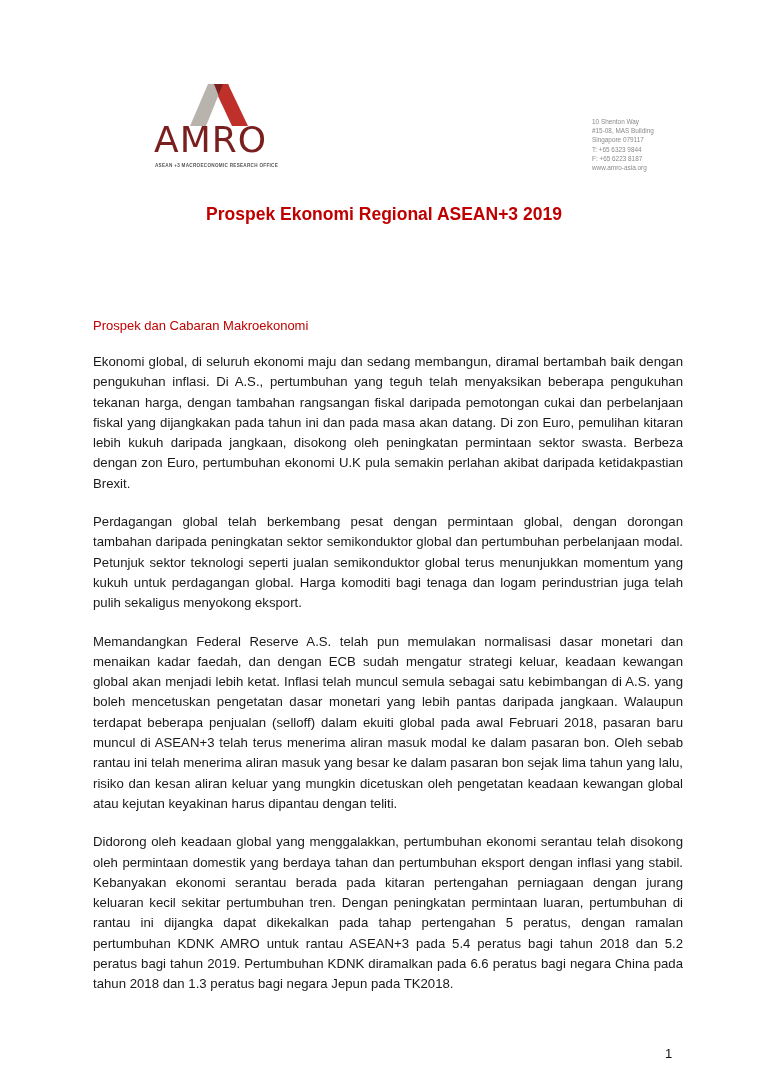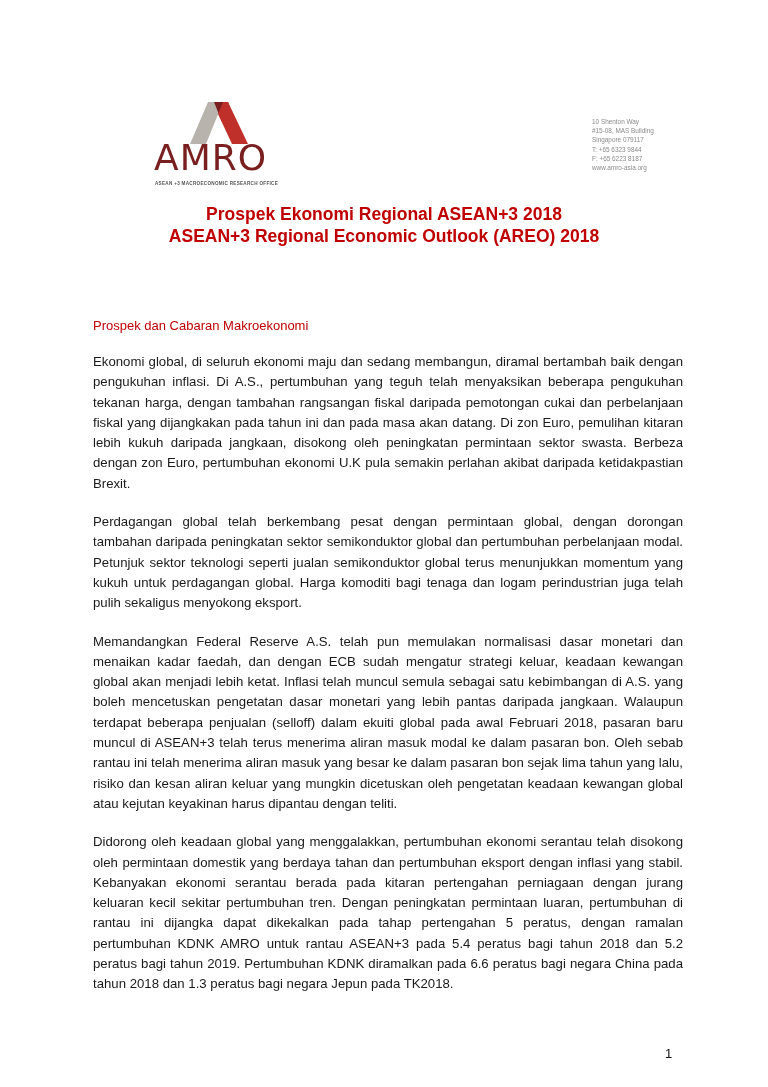--- a/index.html
+++ b/index.html
@@ -1,18 +1,18 @@
 <!DOCTYPE html>
 <html><head>
 <meta charset="utf-8">
 <style>
   html, body { margin: 0; padding: 0; background: #ffffff; }
   body { width: 768px; height: 1087px; position: relative; overflow: hidden;
          font-family: "Liberation Sans", sans-serif; color: #1a1a1a; }
-  .logo { position: absolute; left: 152px; top: 102px; width: 140px; height: 80px; }
+  .logo { position: absolute; left: 152px; top: 84px; width: 140px; height: 80px; }
   .logo-mark { position: absolute; left: 36px; top: 0; width: 62px; height: 42px; }
   .logo-text { position: absolute; left: 2px; top: 38px; font-size: 36px; color: #7a1f1f;
                letter-spacing: 1px; font-family: "DejaVu Sans", sans-serif; font-weight: normal; line-height: 36px; }
   .logo-sub { position: absolute; left: 3px; top: 79px; font-size: 4.6px; color: #555; letter-spacing: 0.3px; white-space: nowrap; font-weight: bold; }
   .address { position: absolute; left: 592px; top: 117px; font-size: 6.4px; line-height: 9.2px; color: #8a8a8a; }
   .address div { white-space: nowrap; }
   .titles { position: absolute; left: 0; width: 768px; top: 204px; text-align: center; color: #c00000; font-weight: bold; }
   .t1 { font-size: 17.5px; line-height: 21px; }
   .t2 { font-size: 17.5px; line-height: 22px; }
   .t3 { font-size: 13.5px; line-height: 20px; }
@@ -37,22 +37,21 @@
 <div class="address">
   <div>10 Shenton Way</div>
   <div>#15-08, MAS Building</div>
   <div>Singapore 079117</div>
   <div>T: +65 6323 9844</div>
   <div>F: +65 6223 8187</div>
   <div>www.amro-asia.org</div>
 </div>
 
 <div class="titles">
-  <div class="t1">Prospek Ekonomi Regional ASEAN+3 2018</div>
-  <div class="t2">ASEAN+3 Regional Economic Outlook (AREO) 2018</div>
+  <div class="t1">Prospek Ekonomi Regional ASEAN+3 2019</div>
 </div>
 
 <div class="section-heading">Prospek dan Cabaran Makroekonomi</div>
 
 <div class="body">
   <p>Ekonomi global, di seluruh ekonomi maju dan sedang membangun, diramal bertambah baik dengan pengukuhan inflasi. Di A.S., pertumbuhan yang teguh telah menyaksikan beberapa pengukuhan tekanan harga, dengan tambahan rangsangan fiskal daripada pemotongan cukai dan perbelanjaan fiskal yang dijangkakan pada tahun ini dan pada masa akan datang.  Di zon Euro, pemulihan kitaran lebih kukuh daripada jangkaan, disokong oleh peningkatan permintaan sektor swasta. Berbeza dengan zon Euro, pertumbuhan ekonomi U.K pula semakin perlahan akibat daripada ketidakpastian Brexit.</p>
   <p>Perdagangan global telah berkembang pesat dengan permintaan global, dengan dorongan tambahan daripada peningkatan sektor semikonduktor global dan pertumbuhan perbelanjaan modal. Petunjuk sektor teknologi seperti jualan semikonduktor global terus menunjukkan momentum yang kukuh untuk perdagangan global. Harga komoditi bagi tenaga dan logam perindustrian juga telah pulih sekaligus menyokong eksport.</p>
   <p>Memandangkan Federal Reserve A.S. telah pun memulakan normalisasi dasar monetari dan menaikan kadar faedah, dan dengan ECB sudah mengatur strategi keluar, keadaan kewangan global akan menjadi lebih ketat. Inflasi telah muncul semula sebagai satu kebimbangan di A.S. yang boleh mencetuskan pengetatan dasar monetari yang lebih pantas daripada jangkaan. Walaupun terdapat beberapa penjualan (selloff) dalam ekuiti global pada awal Februari 2018, pasaran baru muncul di ASEAN+3 telah terus menerima aliran masuk modal ke dalam pasaran bon. Oleh sebab rantau ini telah menerima aliran masuk yang besar ke dalam pasaran bon sejak lima tahun yang lalu, risiko dan kesan aliran keluar yang mungkin dicetuskan oleh pengetatan keadaan kewangan global atau kejutan keyakinan harus dipantau dengan teliti.</p>
   <p>Didorong oleh keadaan global yang menggalakkan, pertumbuhan ekonomi serantau telah disokong oleh permintaan domestik yang berdaya tahan dan pertumbuhan eksport dengan inflasi yang stabil. Kebanyakan ekonomi serantau berada pada kitaran pertengahan perniagaan dengan jurang keluaran kecil sekitar pertumbuhan tren. Dengan peningkatan permintaan luaran, pertumbuhan di rantau ini dijangka dapat dikekalkan pada tahap pertengahan 5 peratus, dengan ramalan pertumbuhan KDNK AMRO untuk rantau ASEAN+3 pada 5.4 peratus bagi tahun 2018 dan 5.2 peratus bagi tahun 2019. Pertumbuhan KDNK diramalkan pada 6.6 peratus bagi negara China pada tahun 2018 dan 1.3 peratus bagi negara Jepun pada TK2018.</p>
 </div>

